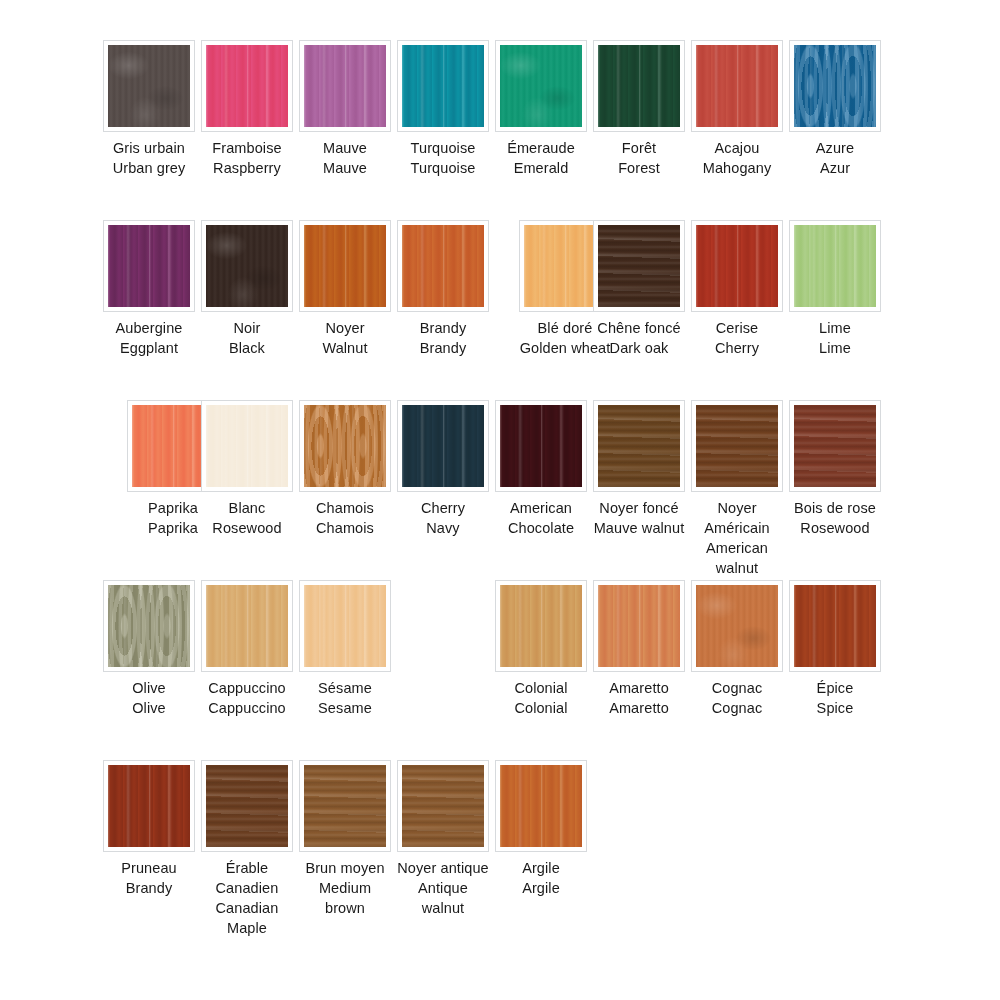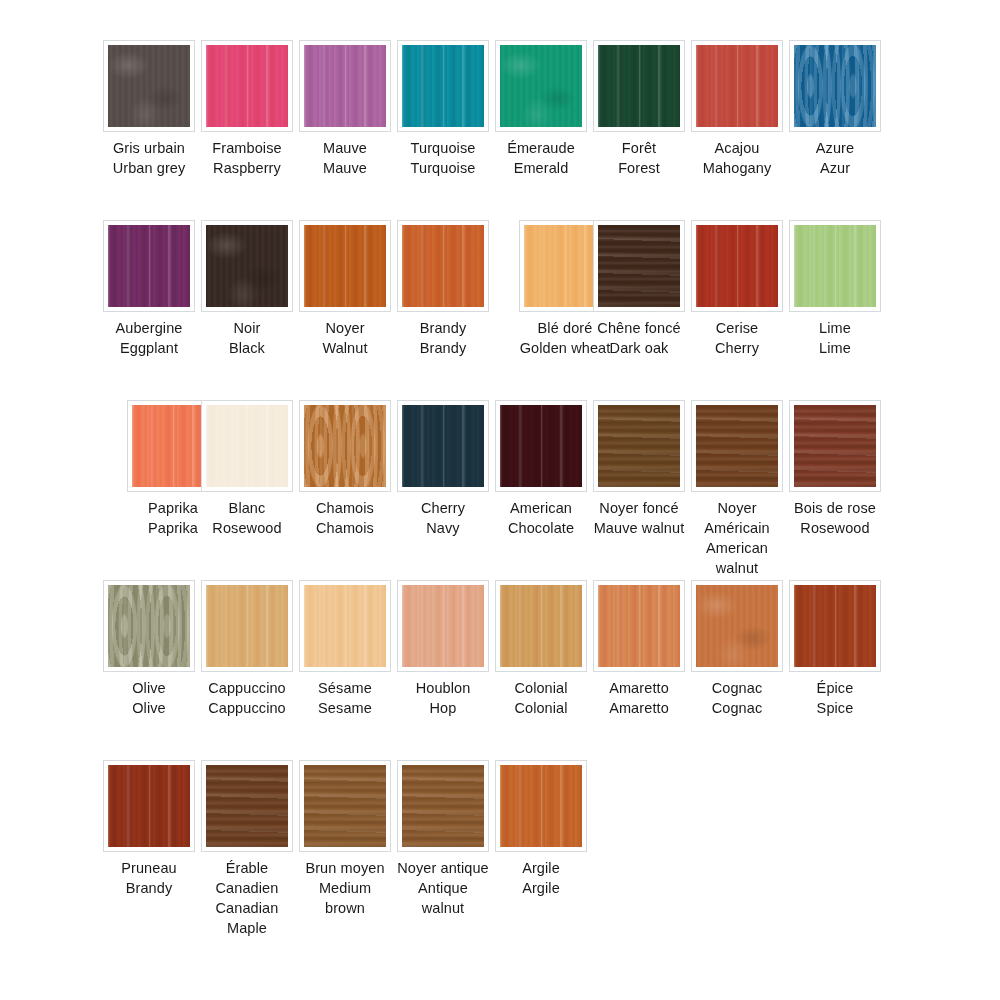--- a/index.html
+++ b/index.html
@@ -393,29 +393,20 @@
         </div>
         <div class="cell" style="left: 196px;">
           <div class="frame">
             <div class="swatch vert" style="background: rgb(240, 196, 143);"></div>
           </div>
           <div class="labels">
             <span class="lbl-fr">Sésame</span>
             <span class="lbl-en">Sesame</span>
           </div>
         </div>
-        <div class="cell" style="left: 294px;">
-          <div class="frame">
-            <div class="swatch vert" style="background: rgb(226, 165, 134);"></div>
-          </div>
-          <div class="labels">
-            <span class="lbl-fr">Houblon</span>
-            <span class="lbl-en">Hop</span>
-          </div>
-        </div>
         <div class="cell" style="left: 392px;">
           <div class="frame">
             <div class="swatch vert" style="background: rgb(207, 154, 90);"></div>
           </div>
           <div class="labels">
             <span class="lbl-fr">Colonial</span>
             <span class="lbl-en">Colonial</span>
           </div>
         </div>
         <div class="cell" style="left: 490px;">

